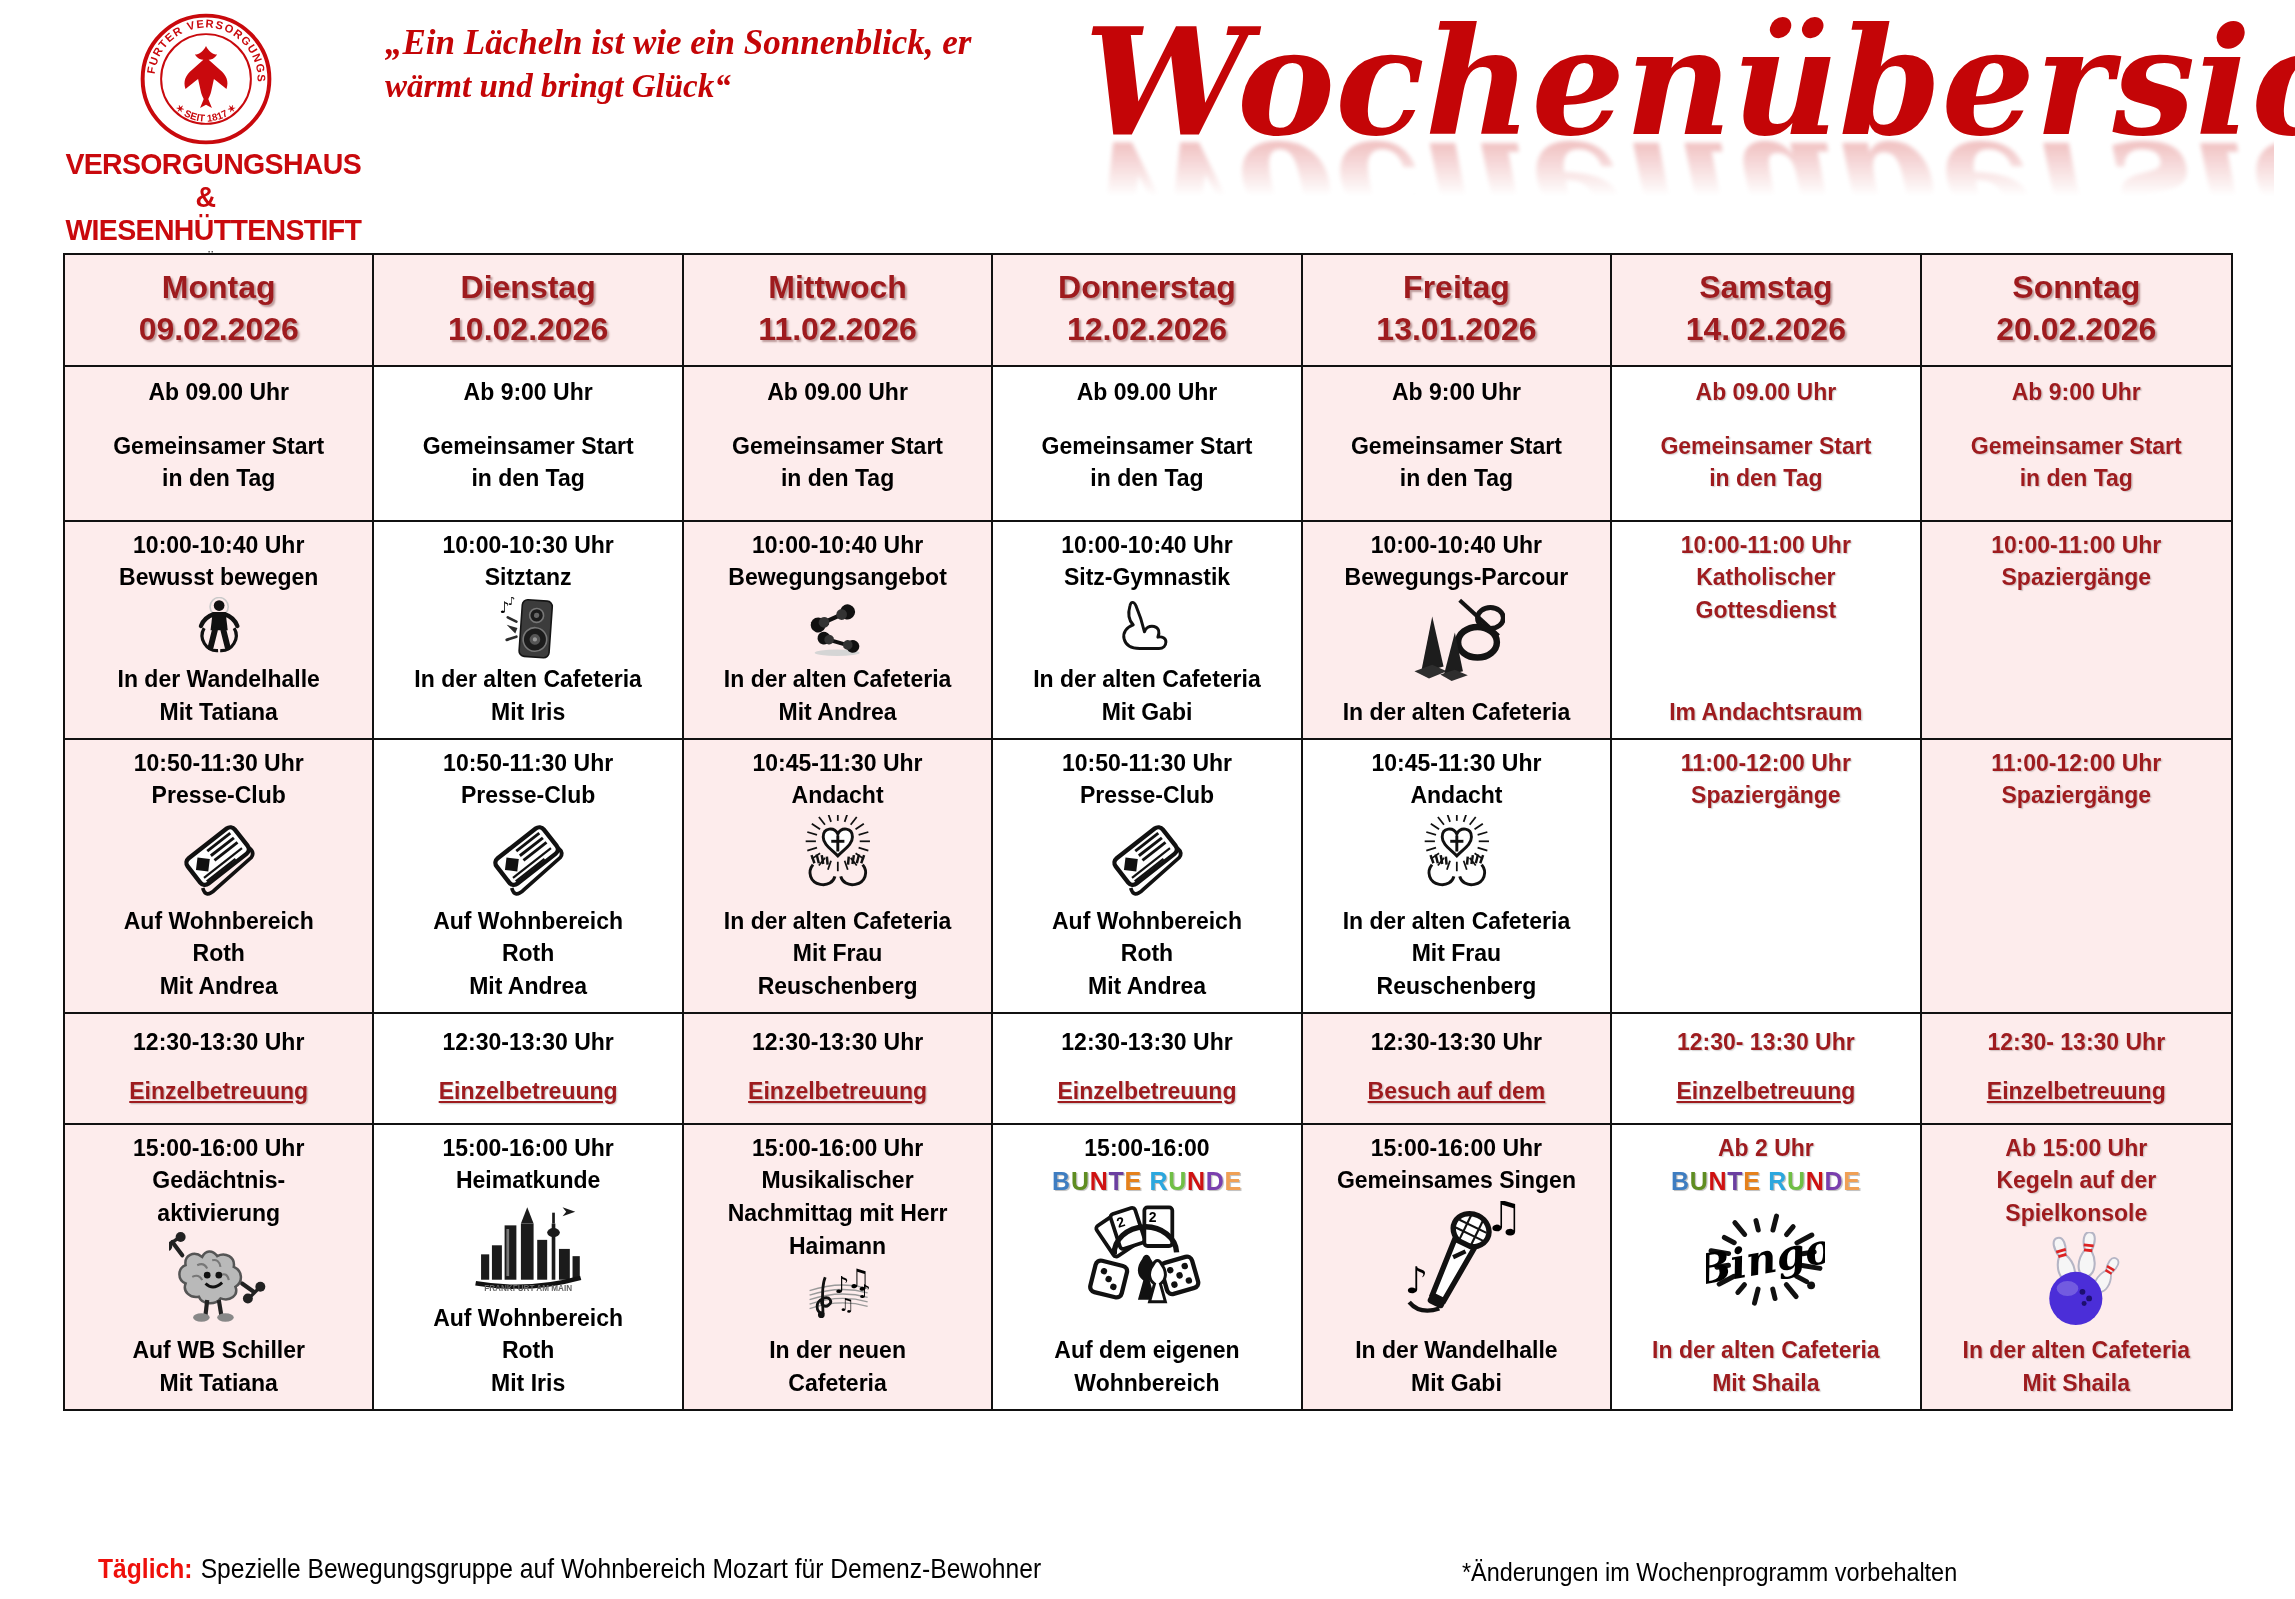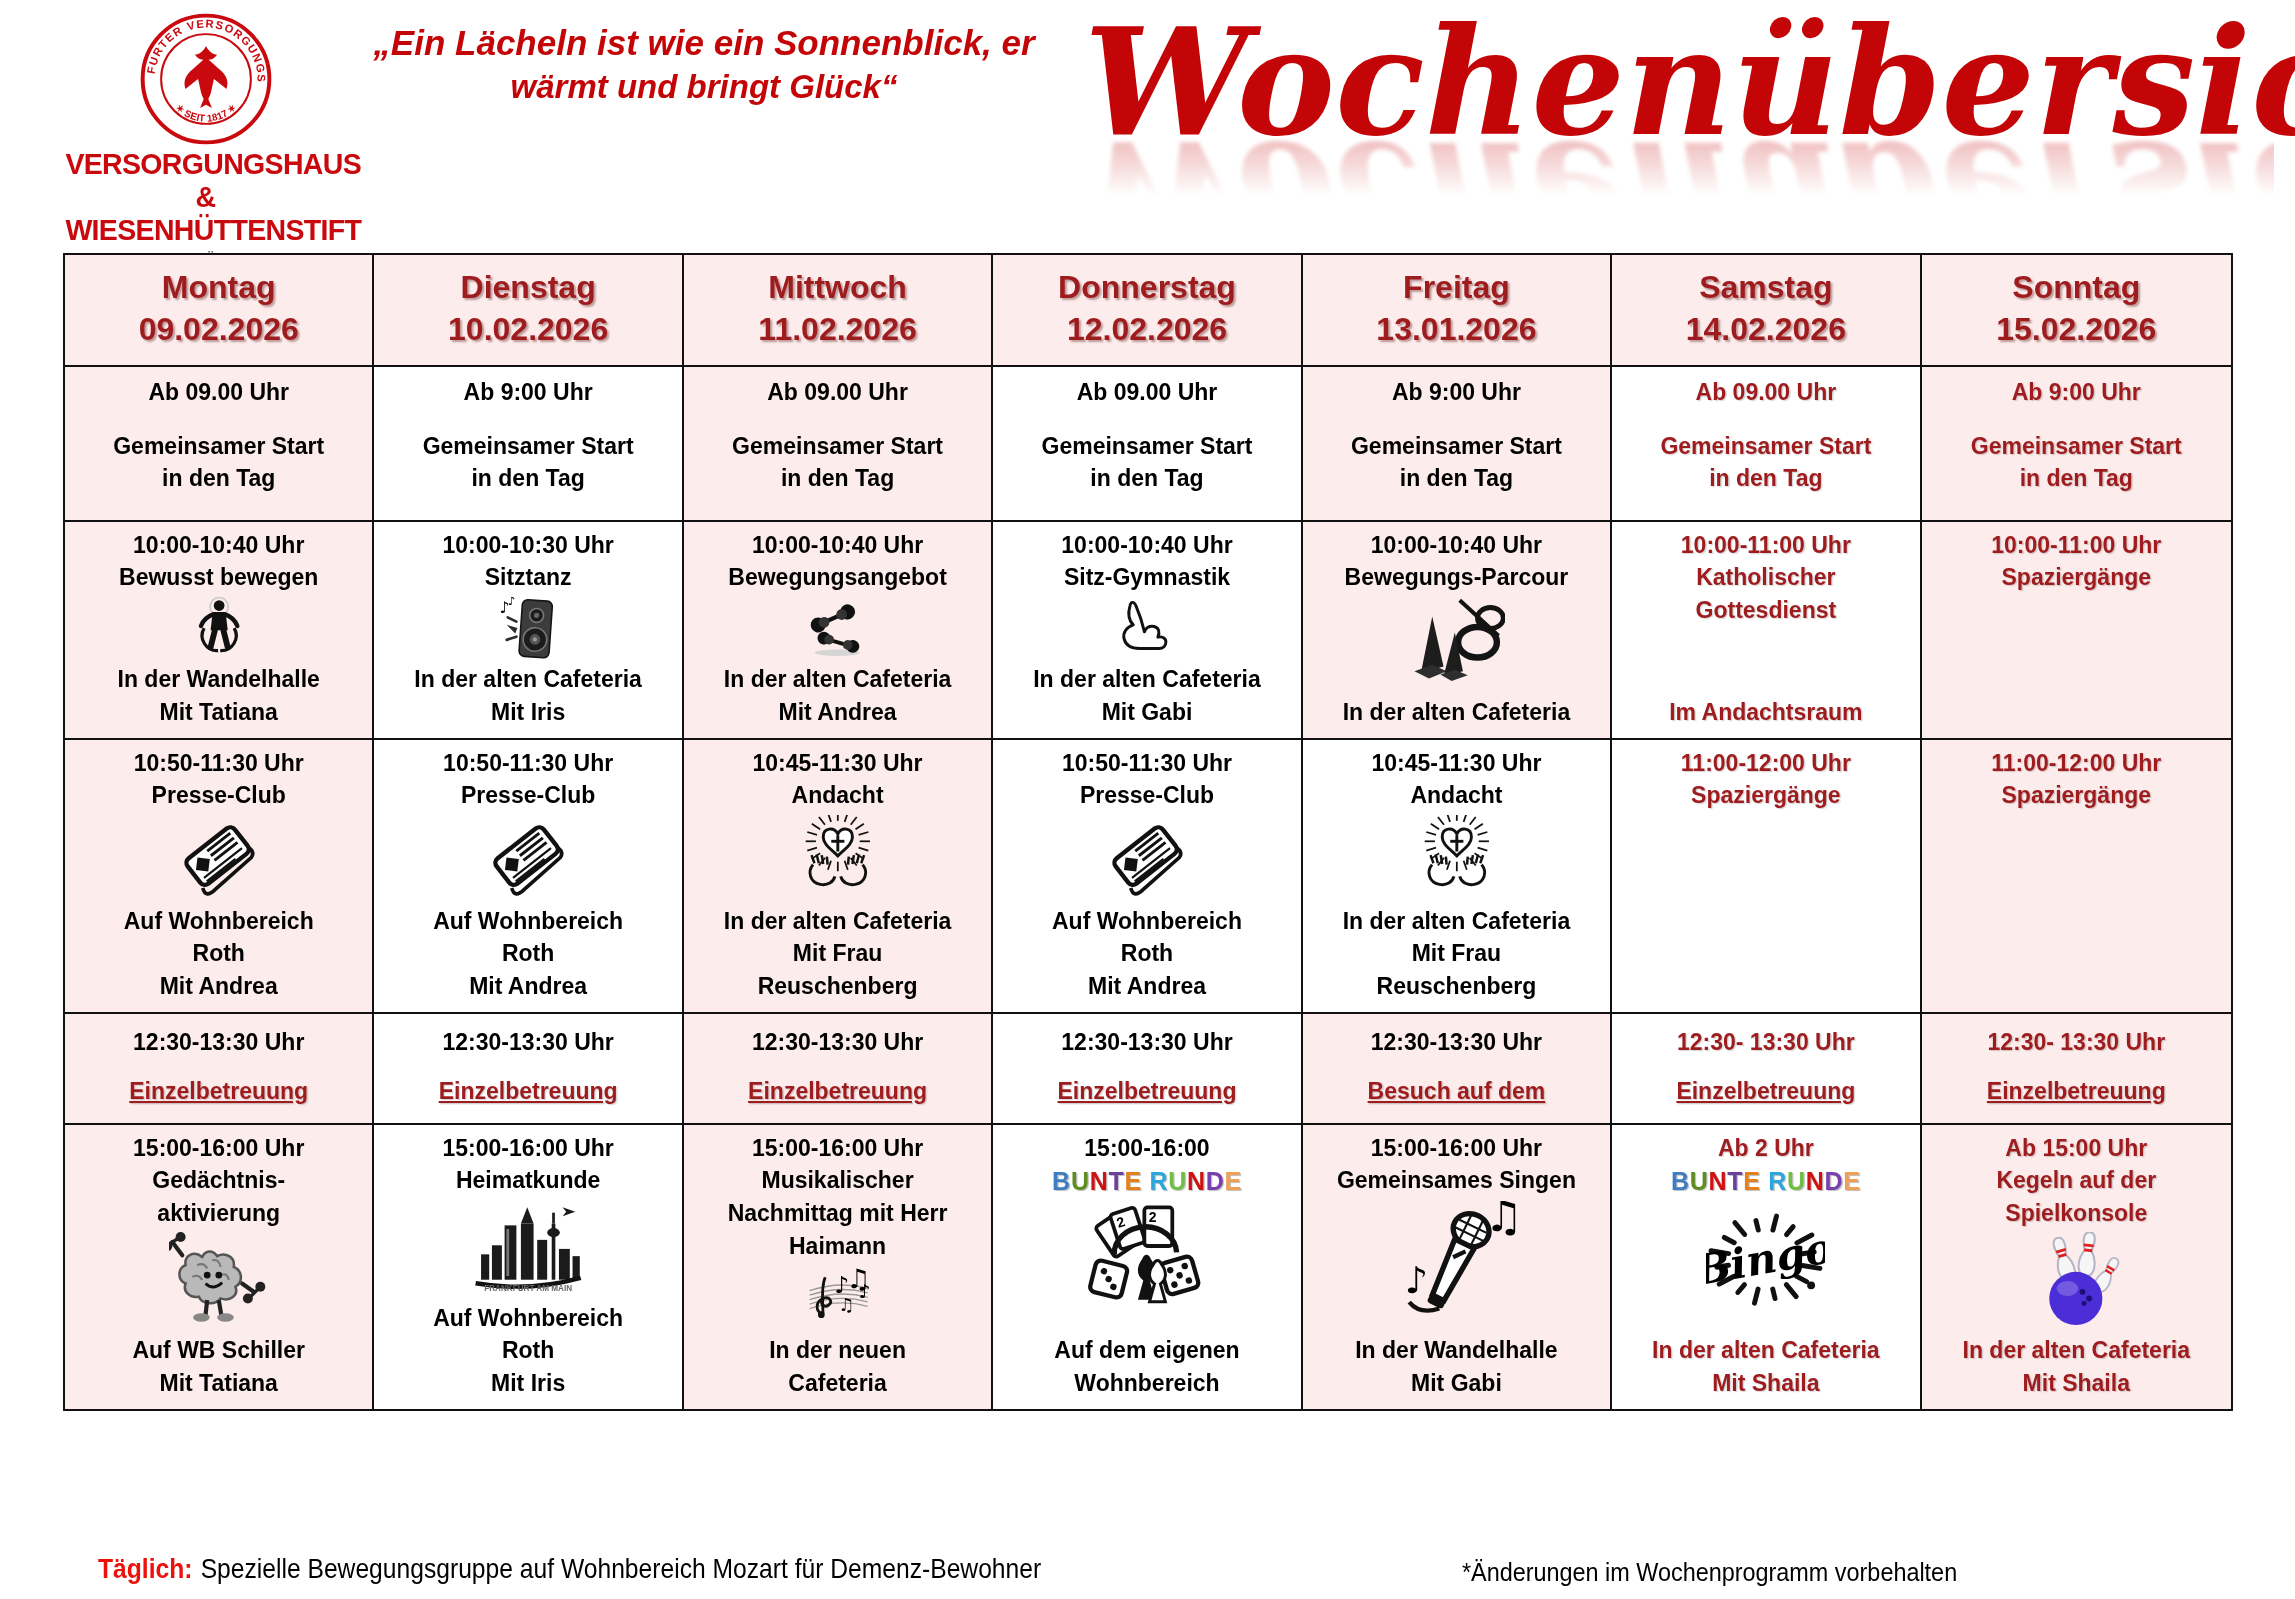--- a/index.html
+++ b/index.html
@@ -3,22 +3,22 @@
 <meta charset="utf-8">
 <style>
   html,body{margin:0;padding:0;background:#fff;}
   .page{position:relative;width:2295px;height:1600px;background:#fff;font-family:"Liberation Sans",sans-serif;overflow:hidden;}
 
   
   .logo{position:absolute;left:58px;top:13.2px;width:295px;text-align:center;}
   .org1,.org2{font-size:30px;font-weight:bold;color:#c9090d;letter-spacing:-0.7px;line-height:1.1;transform:scaleX(.95);transform-origin:center;}
   .org3{margin-top:5.3px;font-size:14px;color:#4a4a4a;letter-spacing:1.1px;font-weight:bold;}
 
-  .quote{position:absolute;left:367px;top:22.5px;width:674px;text-align:center;color:#c40507;
-         font-family:Liberation Sans, sans-serif;font-style:italic;font-weight:bold;}
+  .quote{position:absolute;left:385px;top:22.5px;width:674px;color:#c40507;
+         font-family:Liberation Serif, serif;font-style:italic;font-weight:bold;}
   .q1{font-size:35px;line-height:1.15;}
   .q2{font-size:33px;margin-top:5.3px;}
   .q3{font-size:31px;margin-top:8px;}
 
   .title-wrap{position:absolute;left:1084px;top:4px;width:1190px;text-align:center;}
   .title{font-family:"DejaVu Serif",serif;font-style:italic;font-weight:bold;font-size:147px;
          line-height:1.08;color:#c40507;white-space:nowrap;}
   .reflection{transform:scaleY(-1);margin-top:-49px;opacity:.35;filter:blur(2px);
       -webkit-mask-image:linear-gradient(to top,#000 4%,transparent 52%);
               mask-image:linear-gradient(to top,#000 4%,transparent 52%);}
@@ -115,21 +115,21 @@
       <div class="cell head">
         <div class="dayname">Freitag</div>
         <div class="daydate">13.01.2026</div>
       </div>
       <div class="cell head">
         <div class="dayname">Samstag</div>
         <div class="daydate">14.02.2026</div>
       </div>
       <div class="cell head last">
         <div class="dayname">Sonntag</div>
-        <div class="daydate">15.02.2026</div>
+        <div class="daydate">20.02.2026</div>
       </div>
       <div class="cell r0 p">
         <div class="line k">Ab 09.00 Uhr</div>
         <div class="gap"></div>
         <div class="line k">Gemeinsamer Start</div>
         <div class="line k">in den Tag</div>
       </div>
       <div class="cell r0 w">
         <div class="line k">Ab 9:00 Uhr</div>
         <div class="gap"></div>

